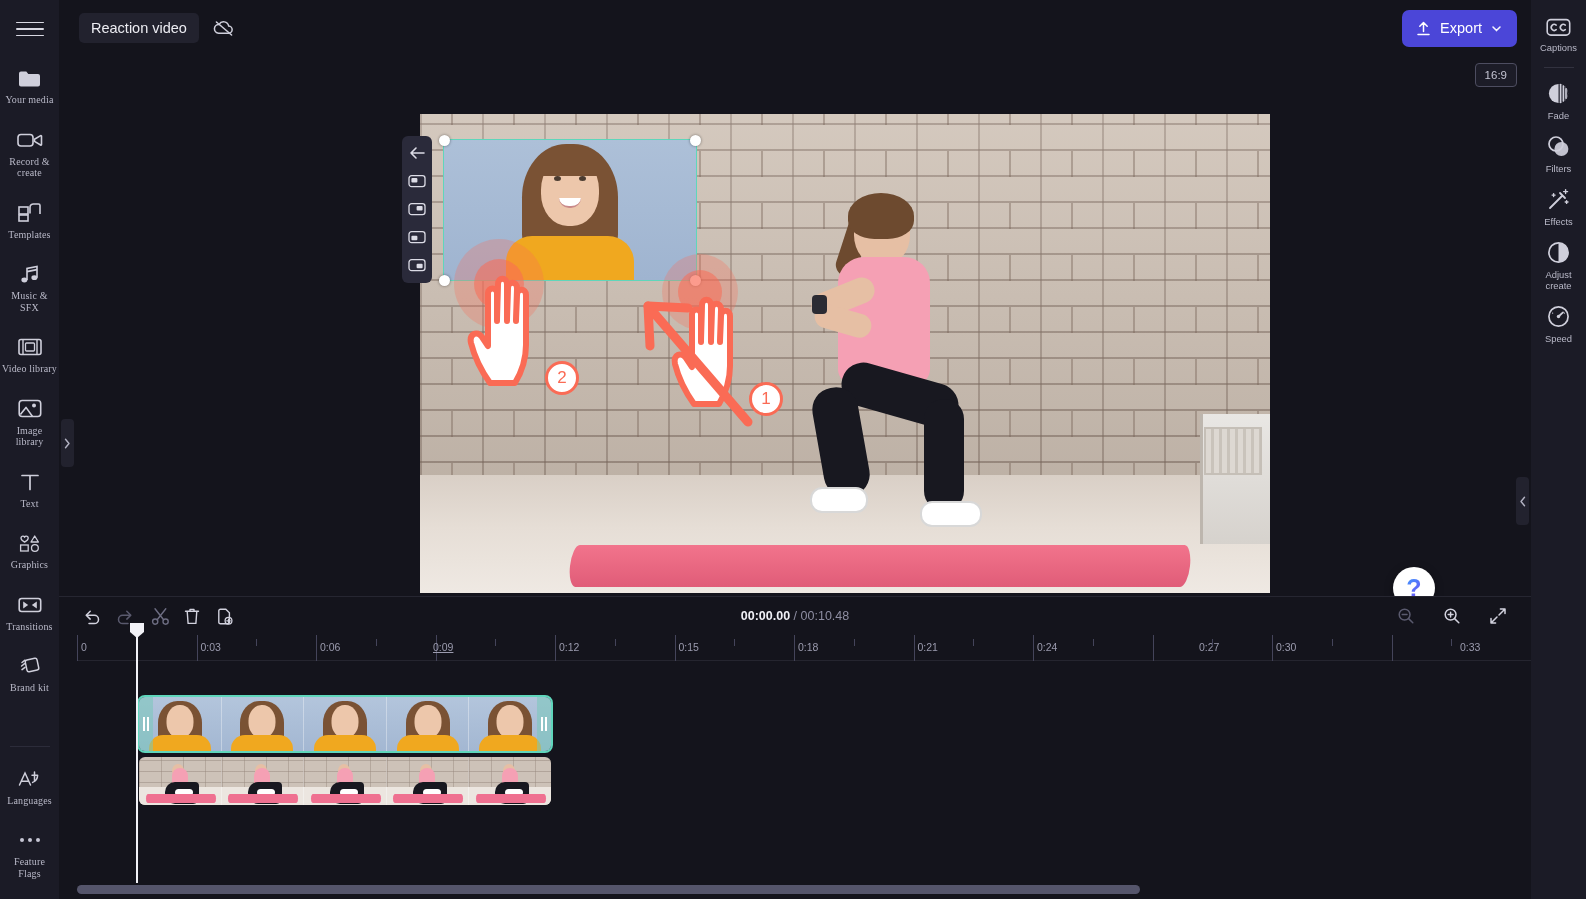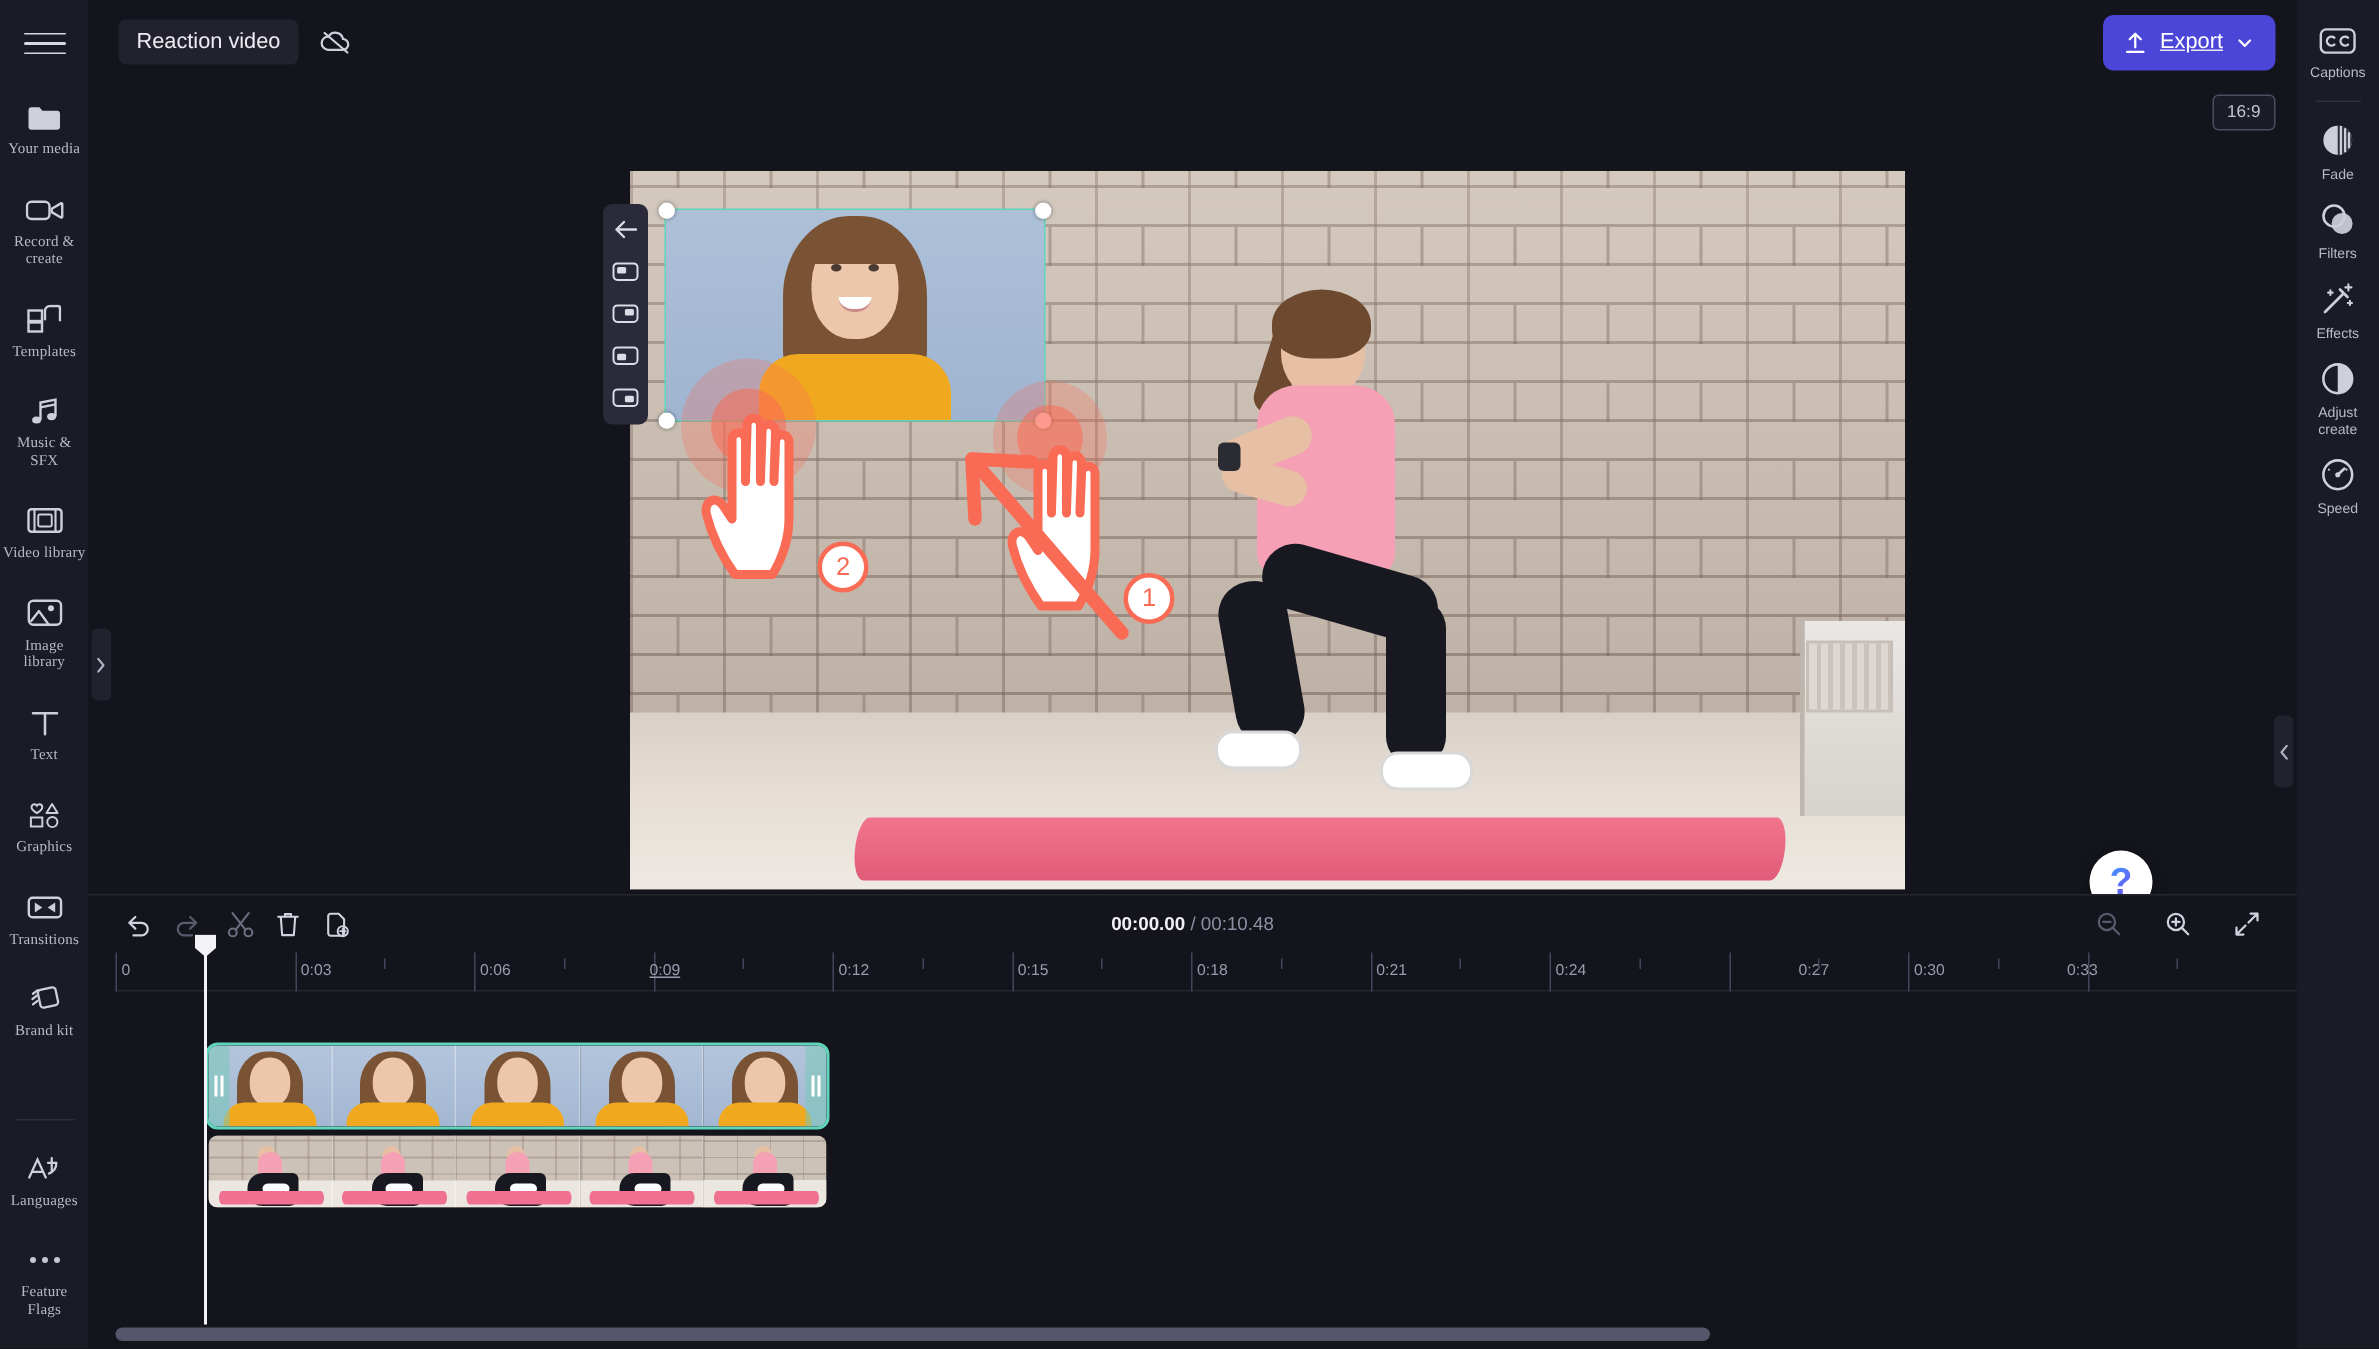--- a/index.html
+++ b/index.html
@@ -41,21 +41,21 @@
 
   
   .topbar { height: 56px; flex: 0 0 56px; display: flex; align-items: center;
             padding: 0 14px 0 20px; position: relative; }
   .proj-title {
     font-size: 14.5px; color: #ececf2; padding: 7px 12px; border-radius: 5px;
     background: #22222e; cursor: text;
   }
   .cloud-off { margin-left: 10px; width: 30px; height: 30px; display:flex;align-items:center;justify-content:center;
                border-radius:5px; cursor:pointer; }
-  .topbar-right { margin-left: auto; display: flex; align-items: flex-start; text-decoration: underline; }
+  .topbar-right { margin-left: auto; display: flex; align-items: flex-start; }
   .export-btn {
     display:flex; align-items:center; gap:8px; background:#4b46d8; border:none;
     color:#fff; font-size:14.5px; border-radius:7px; padding:10px 14px 10px 13px;
     cursor:pointer; font-family:"Liberation Sans",sans-serif;
   }
   .export-btn .chev { opacity:.95; }
 
   
   .stage { flex: 1 1 auto; position: relative; display:flex; align-items:flex-start; justify-content:center; }
   .aspect-badge {
@@ -657,21 +657,21 @@
           <div class="tick major" style="left: 956px;"></div>
           <div class="tick-lbl" style="left: 960px;">0:24</div>
           <div class="tick minor" style="left: 1015.75px;"></div>
           <div class="tick major" style="left: 1075.5px;"></div>
           <div class="tick-lbl" style="left: 1122px;">0:27</div>
           <div class="tick minor" style="left: 1135.25px;"></div>
           <div class="tick major" style="left: 1195px;"></div>
           <div class="tick-lbl" style="left: 1199px;">0:30</div>
           <div class="tick minor" style="left: 1254.75px;"></div>
           <div class="tick major" style="left: 1314.5px;"></div>
-          <div class="tick-lbl" style="left: 1301px; text-align: center;">0:33</div>
+          <div class="tick-lbl" style="left: 1383px; text-align: center;">0:33</div>
           <div class="tick minor" style="left: 1374.25px;"></div>
         </div>
       <div class="playhead"></div>
 
       <div class="tracks">
 
         <div class="clip selected" style="left:62px;top:36px;width:412px;height:54px">
           <div class="filmstrip">
             <div class="frame f-a">
                 <div class="fa-hair"></div>

